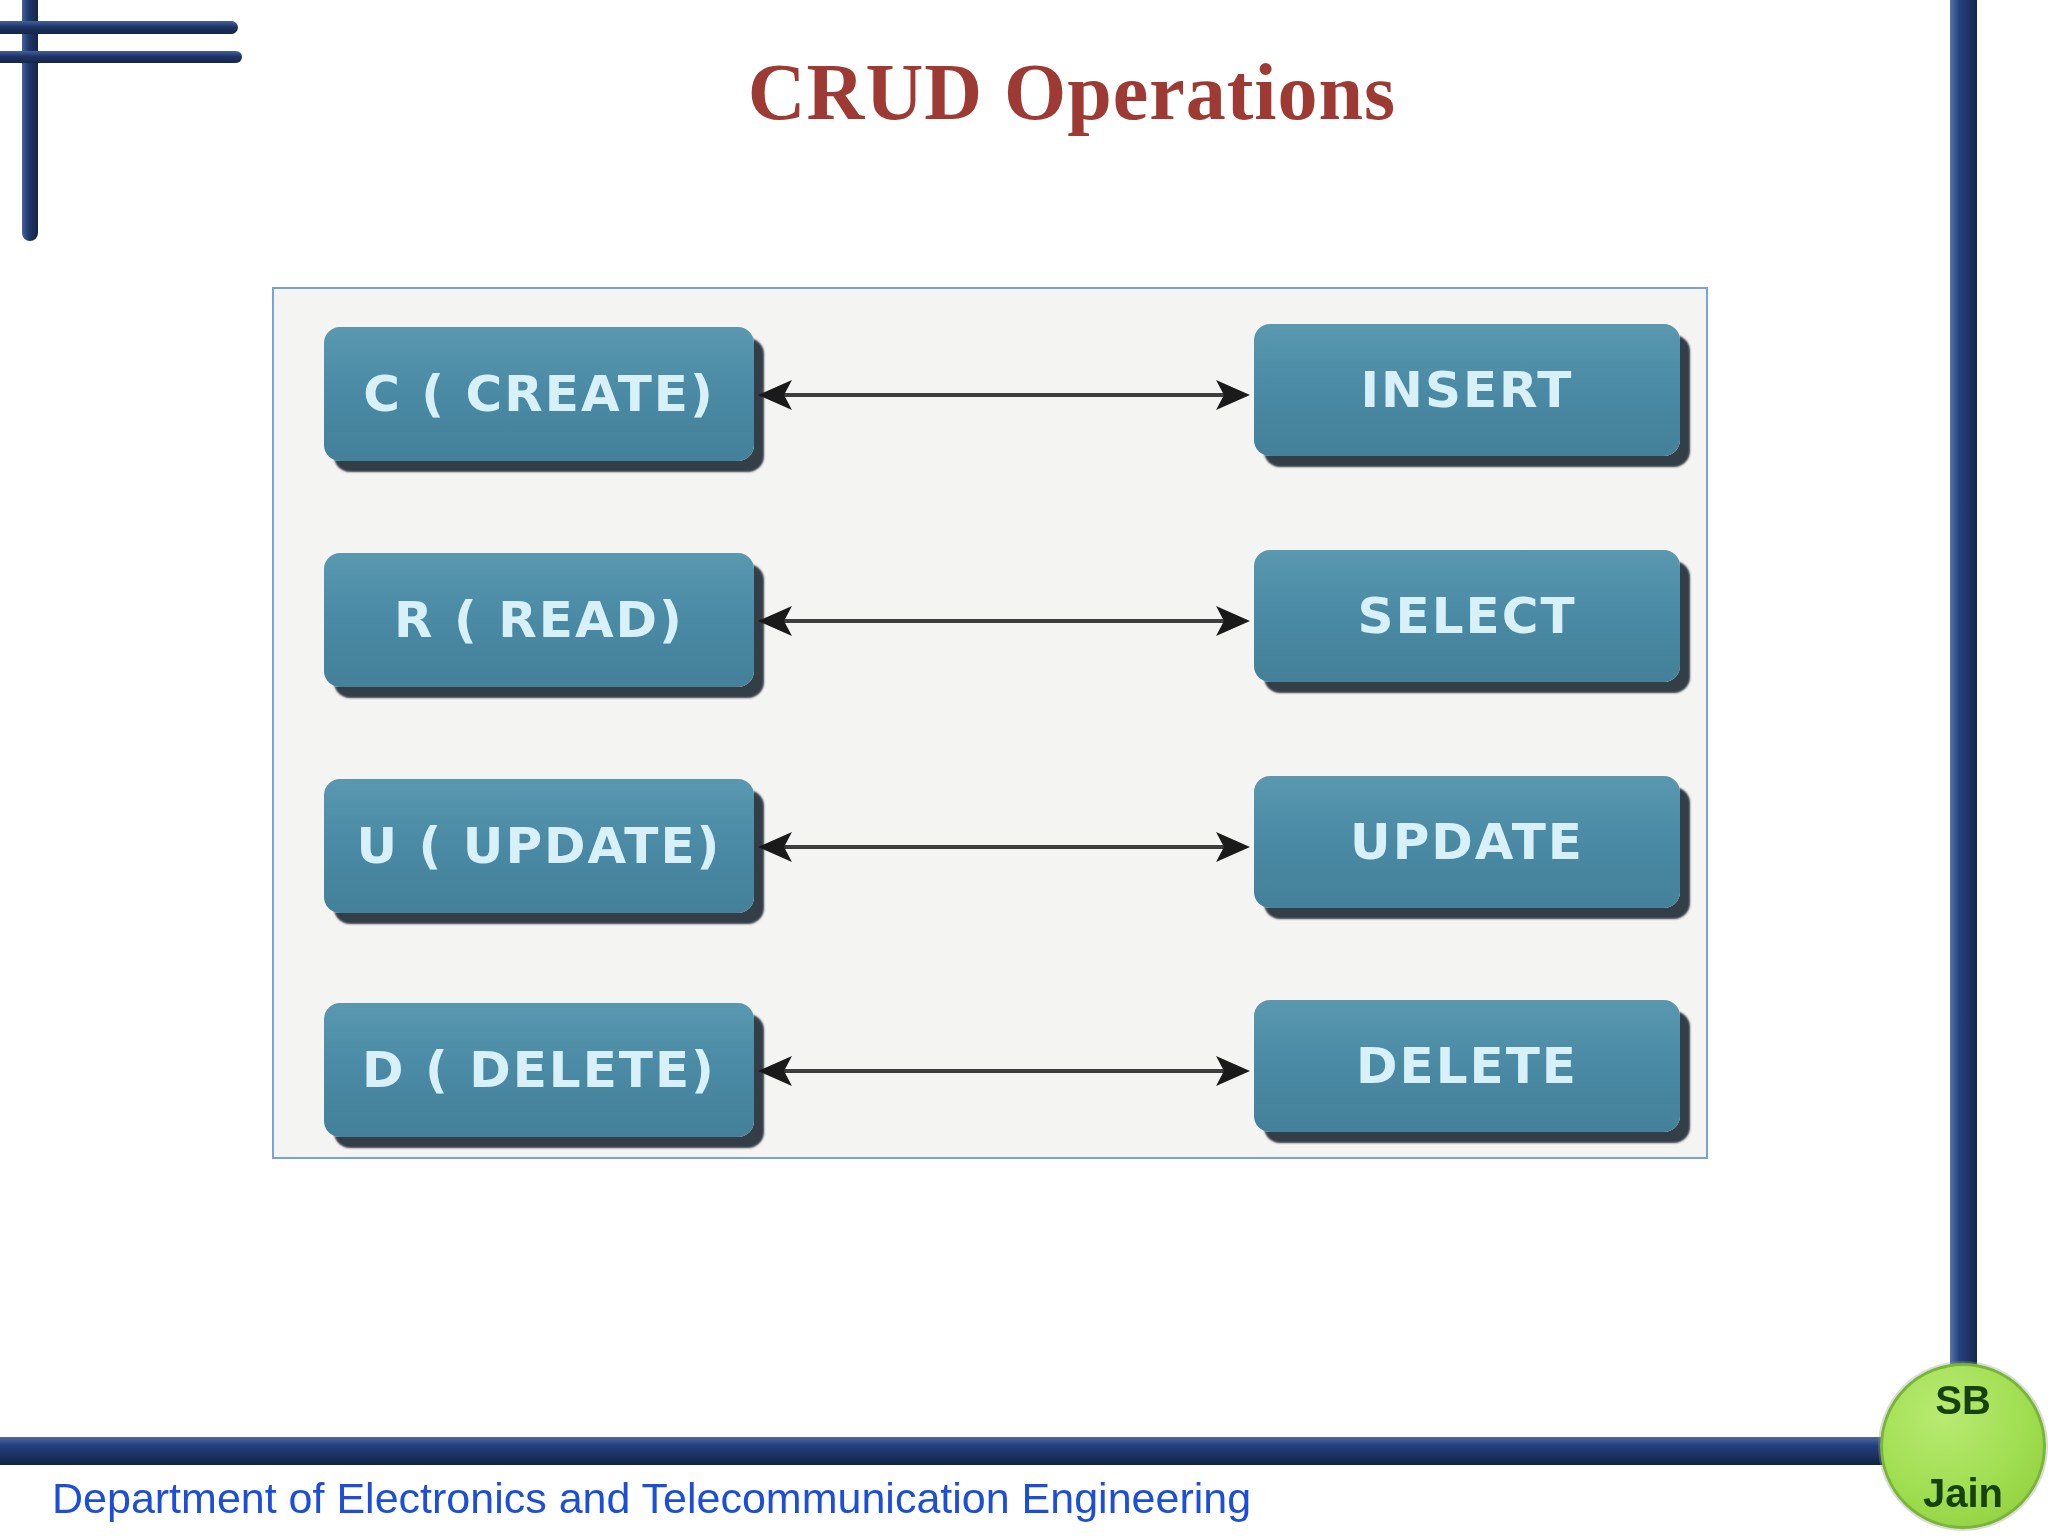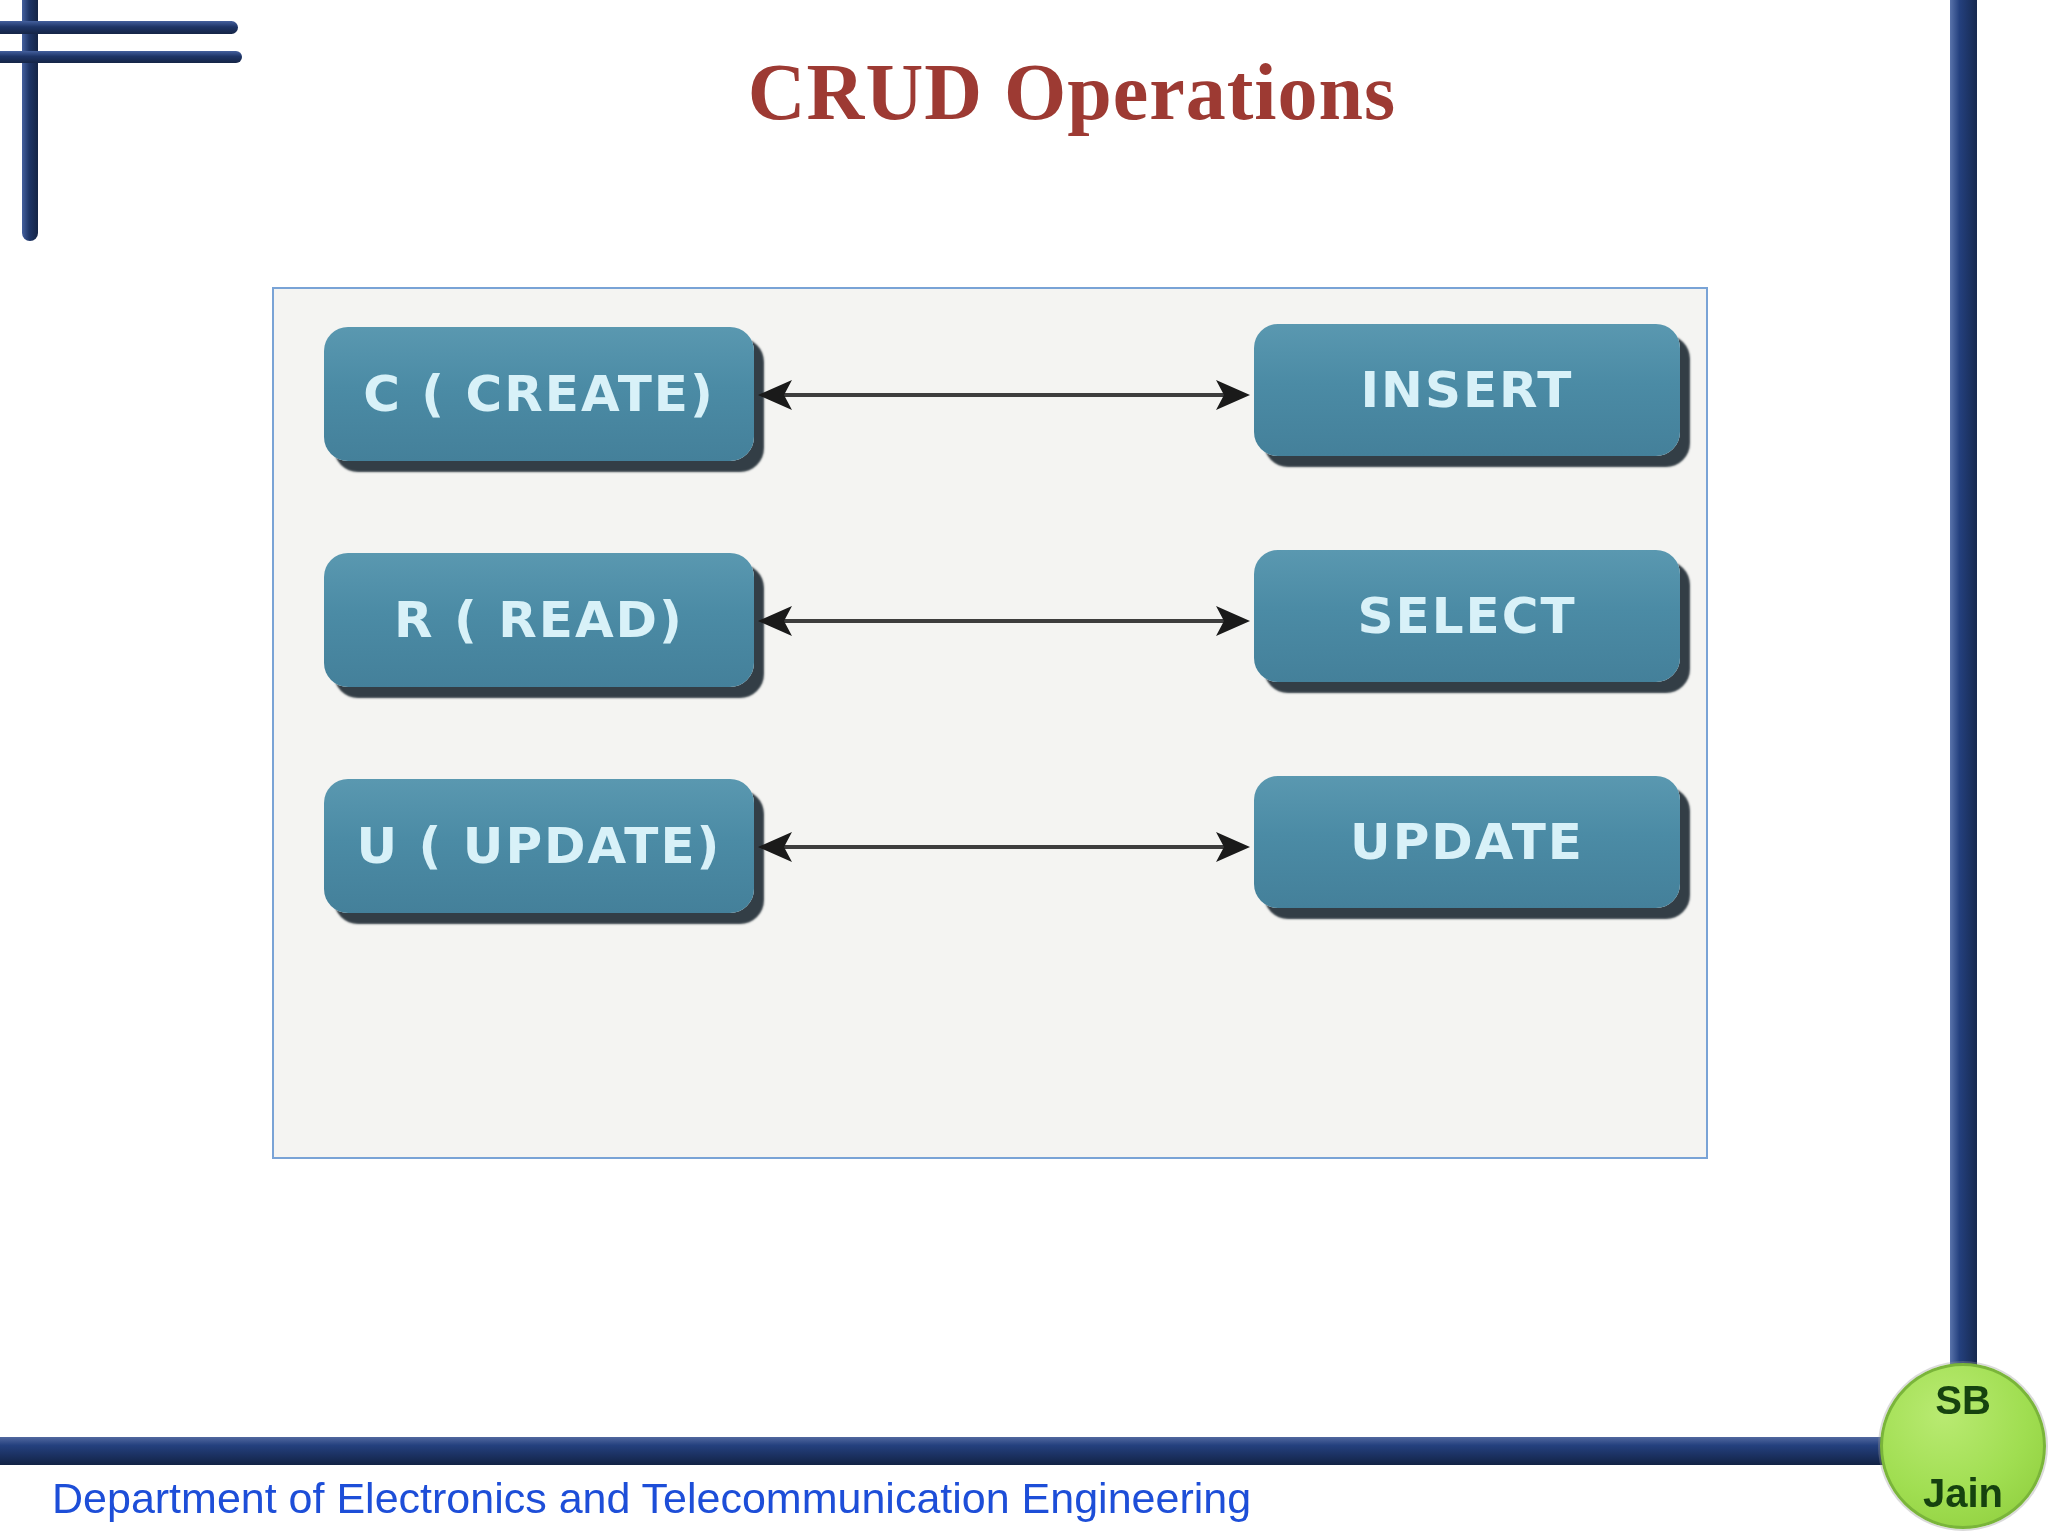--- a/index.html
+++ b/index.html
@@ -54,21 +54,21 @@
   .row1 { top: 38px; }
   .row2 { top: 264px; }
   .row3 { top: 490px; }
   .row4 { top: 714px; }
 
   .box {
     position: absolute;
     box-sizing: border-box;
     display: flex; align-items: center; justify-content: center;
     background: linear-gradient(180deg, #5a98b0 0%, #4b8ba5 45%, #44809a 100%);
-    border-radius: 24px;
+    border-radius: 16px;
     box-shadow: 10px 11px 2px #333e46;
     color: #d8f1f8;
     font-family: "DejaVu Sans", "Liberation Sans", sans-serif;
     font-weight: bold;
     font-size: 50px;
     letter-spacing: 2px;
     white-space: nowrap;
   }
   .box-left  { left: 50px;  top: 0;   width: 430px; height: 134px; }
   .box-right { left: 980px; top: -3px; width: 426px; height: 132px; }
@@ -156,20 +156,29 @@
     <div class="row row2">
       <div class="box box-left">R ( READ)</div>
       <svg class="arrow" width="496" height="44" viewBox="0 0 496 44" aria-hidden="true">
         <line x1="24" y1="22" x2="472" y2="22" stroke="#3d3d3d" stroke-width="4"></line>
         <polygon points="2,22 36,7 28,22 36,37" fill="#1a1a1a"></polygon>
         <polygon points="494,22 460,7 468,22 460,37" fill="#1a1a1a"></polygon>
       </svg>
       <div class="box box-right">SELECT</div>
     </div>
 
+    <div class="row row4">
+      <div class="box box-left">D ( DELETE)</div>
+      <svg class="arrow" width="496" height="44" viewBox="0 0 496 44" aria-hidden="true">
+        <line x1="24" y1="22" x2="472" y2="22" stroke="#3d3d3d" stroke-width="4"></line>
+        <polygon points="2,22 36,7 28,22 36,37" fill="#1a1a1a"></polygon>
+        <polygon points="494,22 460,7 468,22 460,37" fill="#1a1a1a"></polygon>
+      </svg>
+      <div class="box box-right">DELETE</div>
+    </div>
 
   </div>
 
   <div class="abs right-bar"></div>
   <div class="abs bottom-bar"></div>
 
   <div class="abs footer">Department of Electronics and Telecommunication Engineering</div>
 
   <div class="abs badge">
     <div>SB</div>

